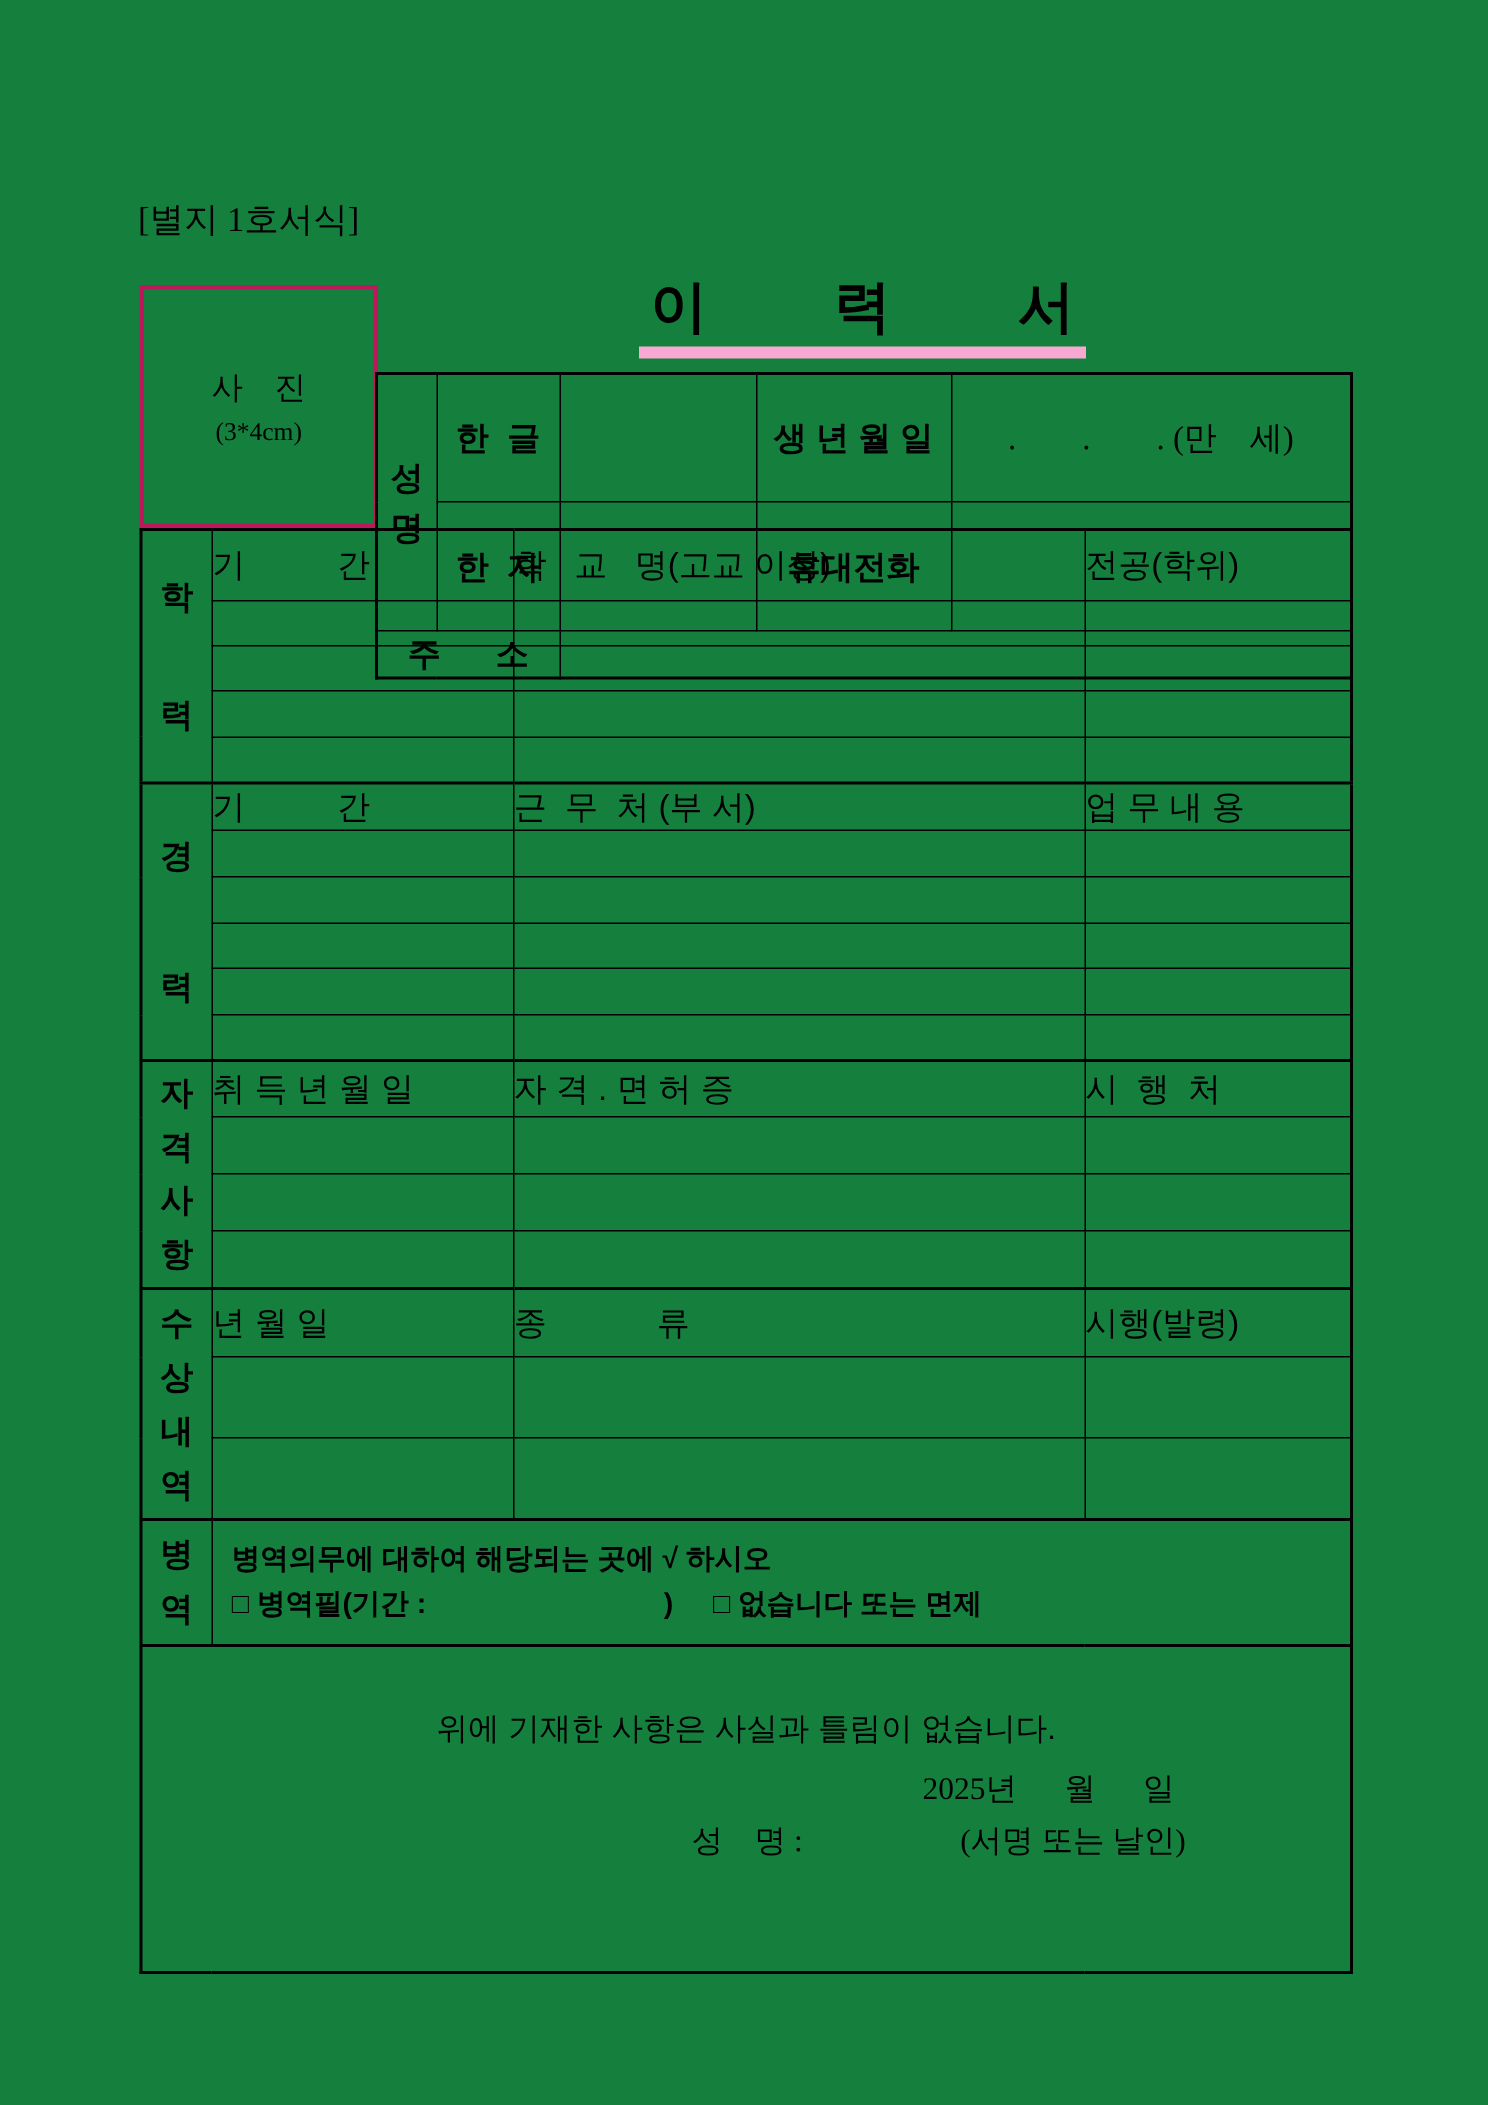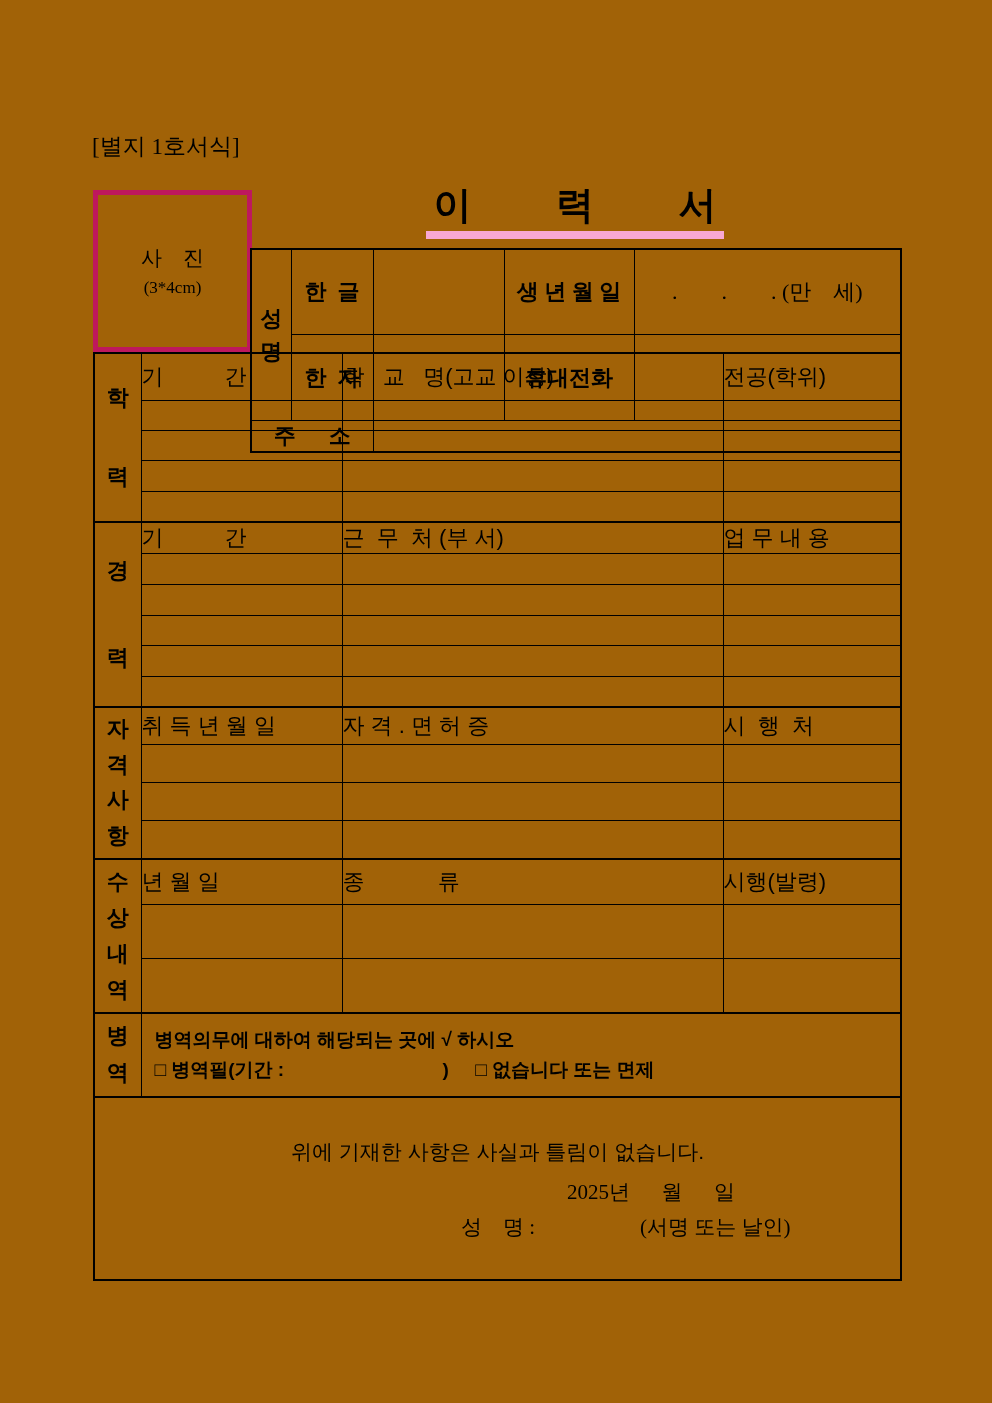--- a/index.html
+++ b/index.html
@@ -1,48 +1,48 @@
 <!DOCTYPE html>
 <html><head>
 <meta charset="utf-8">
 <style>
   html, body { margin:0; padding:0; background:#ffffff; }
   .page {
-    position:relative; width:992px; height:1403px; background:#a16207;
+    position:relative; width:992px; height:1403px; background:#15803d;
     font-family:"Liberation Sans", sans-serif; color:#000; overflow:hidden;
   }
 
   
   .att-label { position:absolute; left:92px; top:131px; font-family:"Liberation Serif", serif; font-size:23px; white-space:pre; }
 
   
   .photo-box {
     position:absolute; left:93px; top:190px; width:159px; height:162px;
-    border:5px solid #be185d; box-sizing:border-box;
+    border:3px solid #be185d; box-sizing:border-box;
     display:flex; flex-direction:column; align-items:center; justify-content:center; gap:6px;
   }
   .photo-label { font-family:"Liberation Serif", serif; font-size:21px; white-space:pre; }
   .photo-size  { font-family:"Liberation Serif", serif; font-size:17px; white-space:pre; }
 
   
   .title-wrap { position:absolute; left:250px; top:184px; width:650px; text-align:center; }
   .title-text {
     display:inline-block; font-size:38px; font-weight:bold; white-space:pre;
     border-bottom:8px solid #f9a8d4; padding:0 8px 3px; line-height:1.15;
   }
 
   
   table { border-collapse:collapse; table-layout:fixed; }
   th, td { padding:0; margin:0; }
 
   
   .name-table { position:absolute; left:250px; top:248px; width:650px; border:2px solid #000; }
   .name-table th, .name-table td {
     border:1px solid #000; text-align:center; vertical-align:middle;
-    font-size:22px; white-space:pre; overflow:hidden;font-family:Liberation Serif, serif;
+    font-size:22px; white-space:pre; overflow:hidden;
   }
   .name-table th { font-weight:bold; }
   .birth-value { font-family:"Liberation Serif", serif; font-size:19px; font-weight:normal; }
 
   
   .main-table { position:absolute; left:93px; top:352px; width:807px; border:2px solid #000; }
   .main-table th, .main-table td { border:1px solid #000; vertical-align:middle; overflow:hidden; }
   .main-table th { font-size:22px; font-weight:normal; text-align:left; white-space:pre; }
   tr.sec > th, tr.sec > td { border-top:2px solid #000; }
 
@@ -59,26 +59,26 @@
   .vs-awd    { height:144px; }
   .vs-mil    { height:74px; }
 
   
   .mil-cell { padding:8px 0 8px 13px;font-weight:bold; }
   .mil-line { white-space:pre; font-size:19px; line-height:1.55; text-align:left; }
 
   
   .footer-cell { position:relative; }
   .decl { position:absolute; top:40px; left:0; width:100%; text-align:center; font-size:21px; white-space:pre; }
-  .date-line { position:absolute; top:80px; left:472px; font-size:21px; white-space:pre; font-family:"Liberation Serif", serif; }
+  .date-line { position:absolute; top:80px; left:520px; font-size:21px; white-space:pre; font-family:"Liberation Serif", serif; }
   .sig-line  { position:absolute; top:115px; left:366px; font-size:21px; white-space:pre; font-family:"Liberation Serif", serif; }
 
   
   .rh37{height:37px} .rh30{height:30px} .rh47{height:47px} .rh31{height:31px}
-  .rh38{height:38px} .rh46{height:46px} .rh54{height:54px} .rh84{height:84px} .rh183{height:183px}
+  .rh38{height:38px} .rh46{height:46px} .rh54{height:54px} .rh84{height:84px} .rh183{height:218px}
 </style>
 </head>
 <body>
 
 <div class="page">
 
   <div class="att-label">[별지 1호서식]</div>
 
   <div class="photo-box">
     <span class="photo-label">사    진</span>

